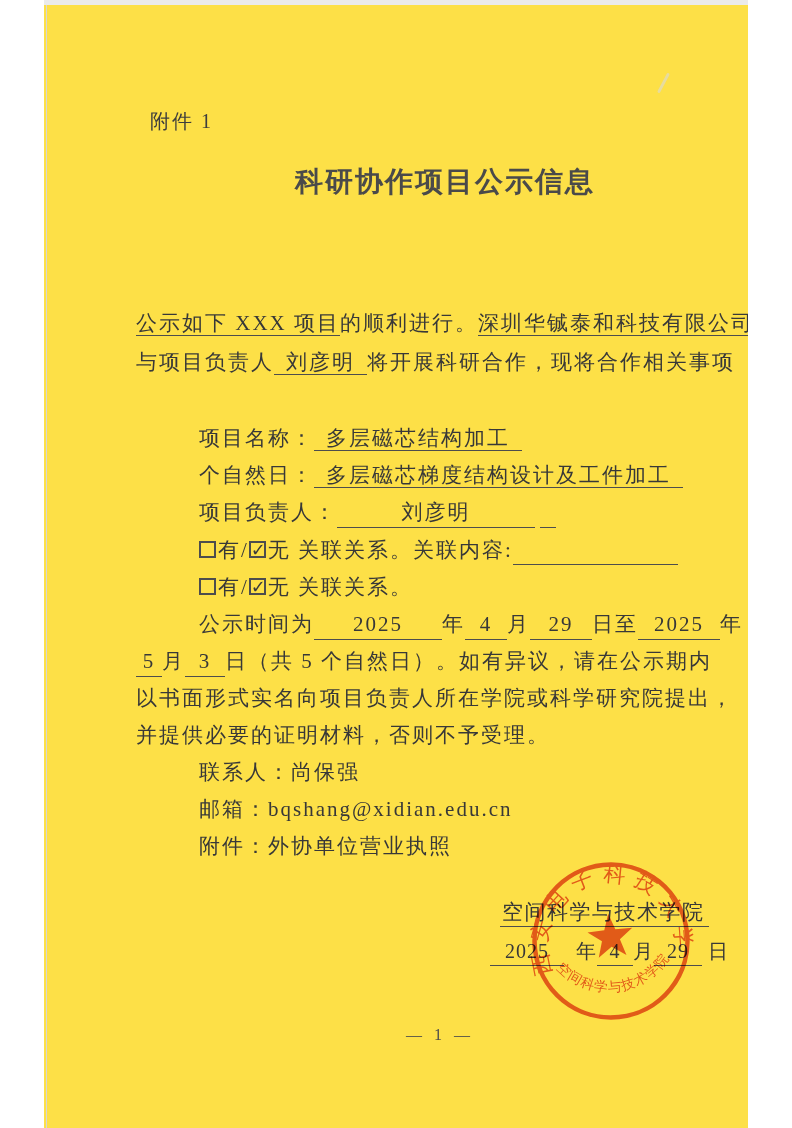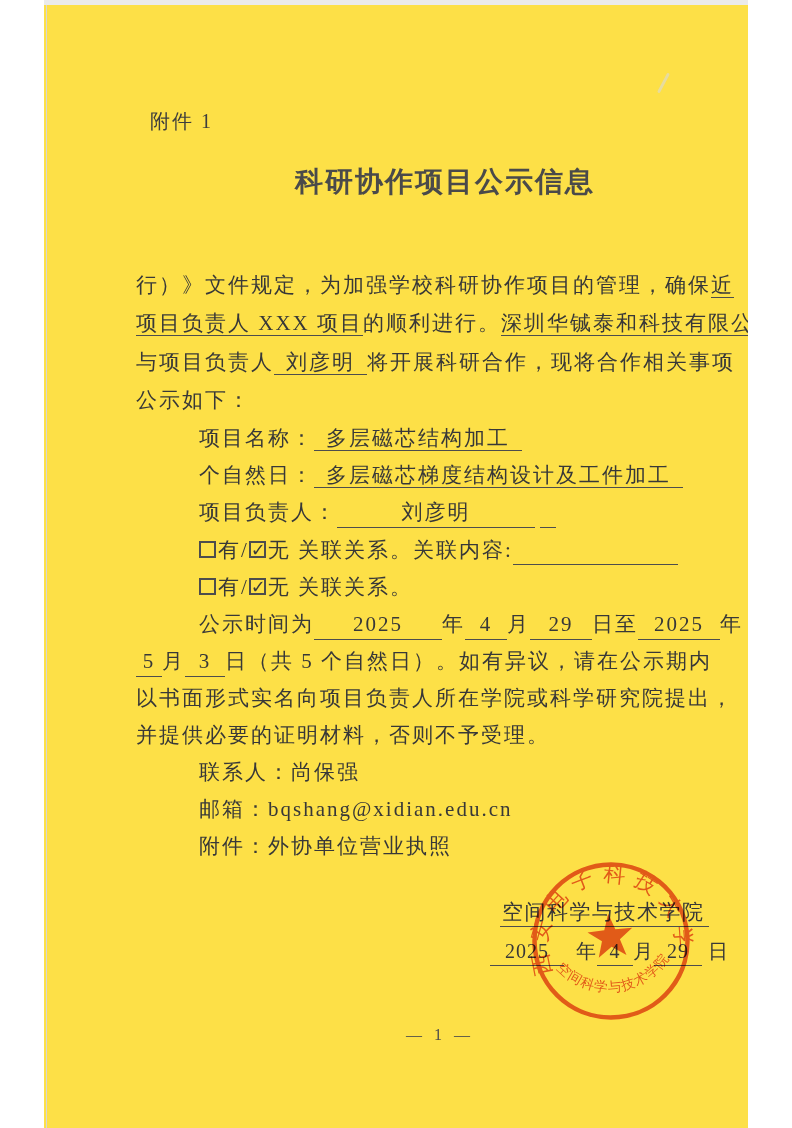--- a/index.html
+++ b/index.html
@@ -44,31 +44,25 @@
 <body>
 
 <div class="page">
   <div class="scan-top-strip"></div>
   <div class="scan-left-line"></div>
   <div class="scan-smudge"></div>
 
   <div class="attach">附件 1</div>
   <div class="title">科研协作项目公示信息</div>
 
-  <div class="ln" style="top:270px">
-    <span>行）》文件规定，为加强学校科研协作项目的管理，确保</span><span class="u">近</span>
-  </div>
   <div class="ln" style="top:308px">
-    <span class="u">项目负责人 XXX 项目</span><span>的顺利进行。</span><span class="u">深圳华铖泰和科技有限公司</span>
+    <span class="u">公示如下 XXX 项目</span><span>的顺利进行。</span><span class="u">深圳华铖泰和科技有限公司</span>
   </div>
   <div class="ln" style="top:347px">
     <span>与项目负责人</span><span class="u pad">刘彦明</span><span>将开展科研合作，现将合作相关事项</span>
-  </div>
-  <div class="ln" style="top:385px">
-    <span>公示如下：</span>
   </div>
 
   <div class="ln ind" style="top:423px">
     <span>项目名称：</span><span class="u pad">多层磁芯结构加工</span>
   </div>
   <div class="ln ind" style="top:460px">
     <span>个自然日：</span><span class="u pad">多层磁芯梯度结构设计及工件加工</span>
   </div>
   <div class="ln ind" style="top:497px">
     <span>项目负责人：</span><span class="num" style="width:198px">刘彦明</span><span class="blank" style="width:16px;margin-left:5px"></span>

